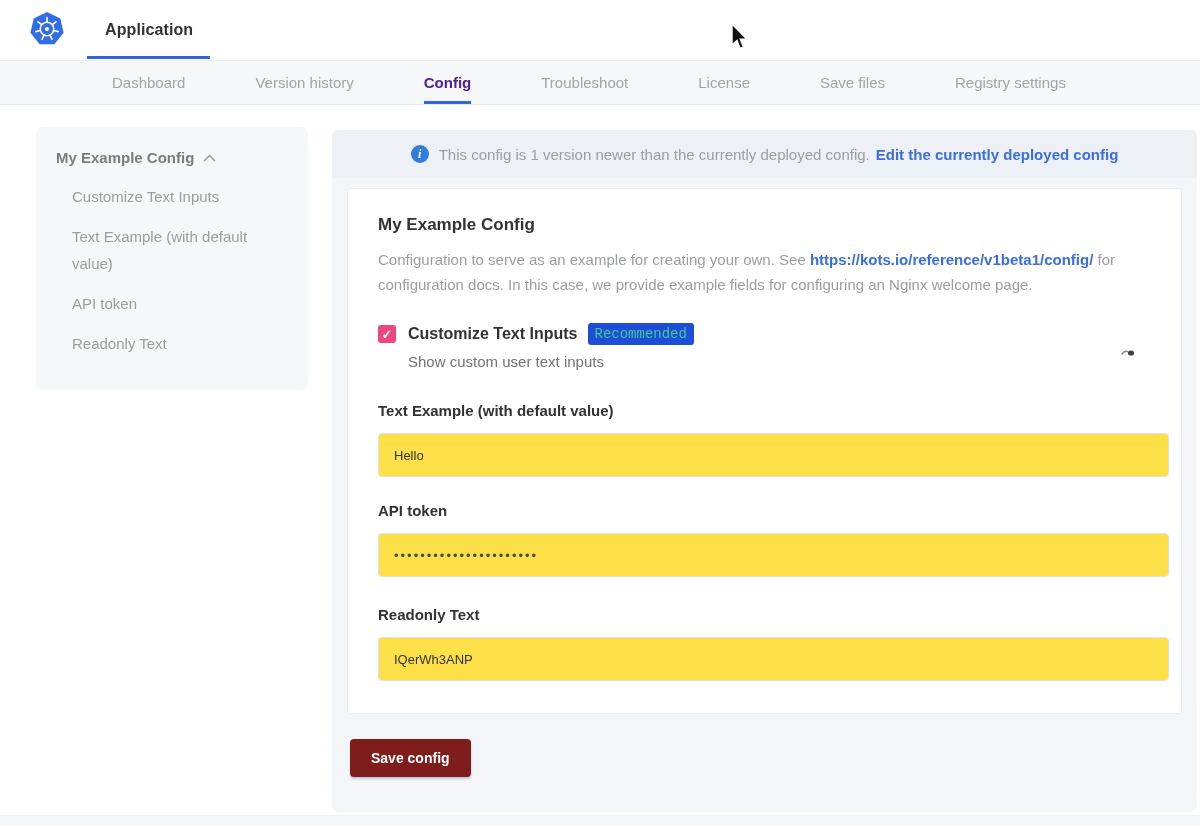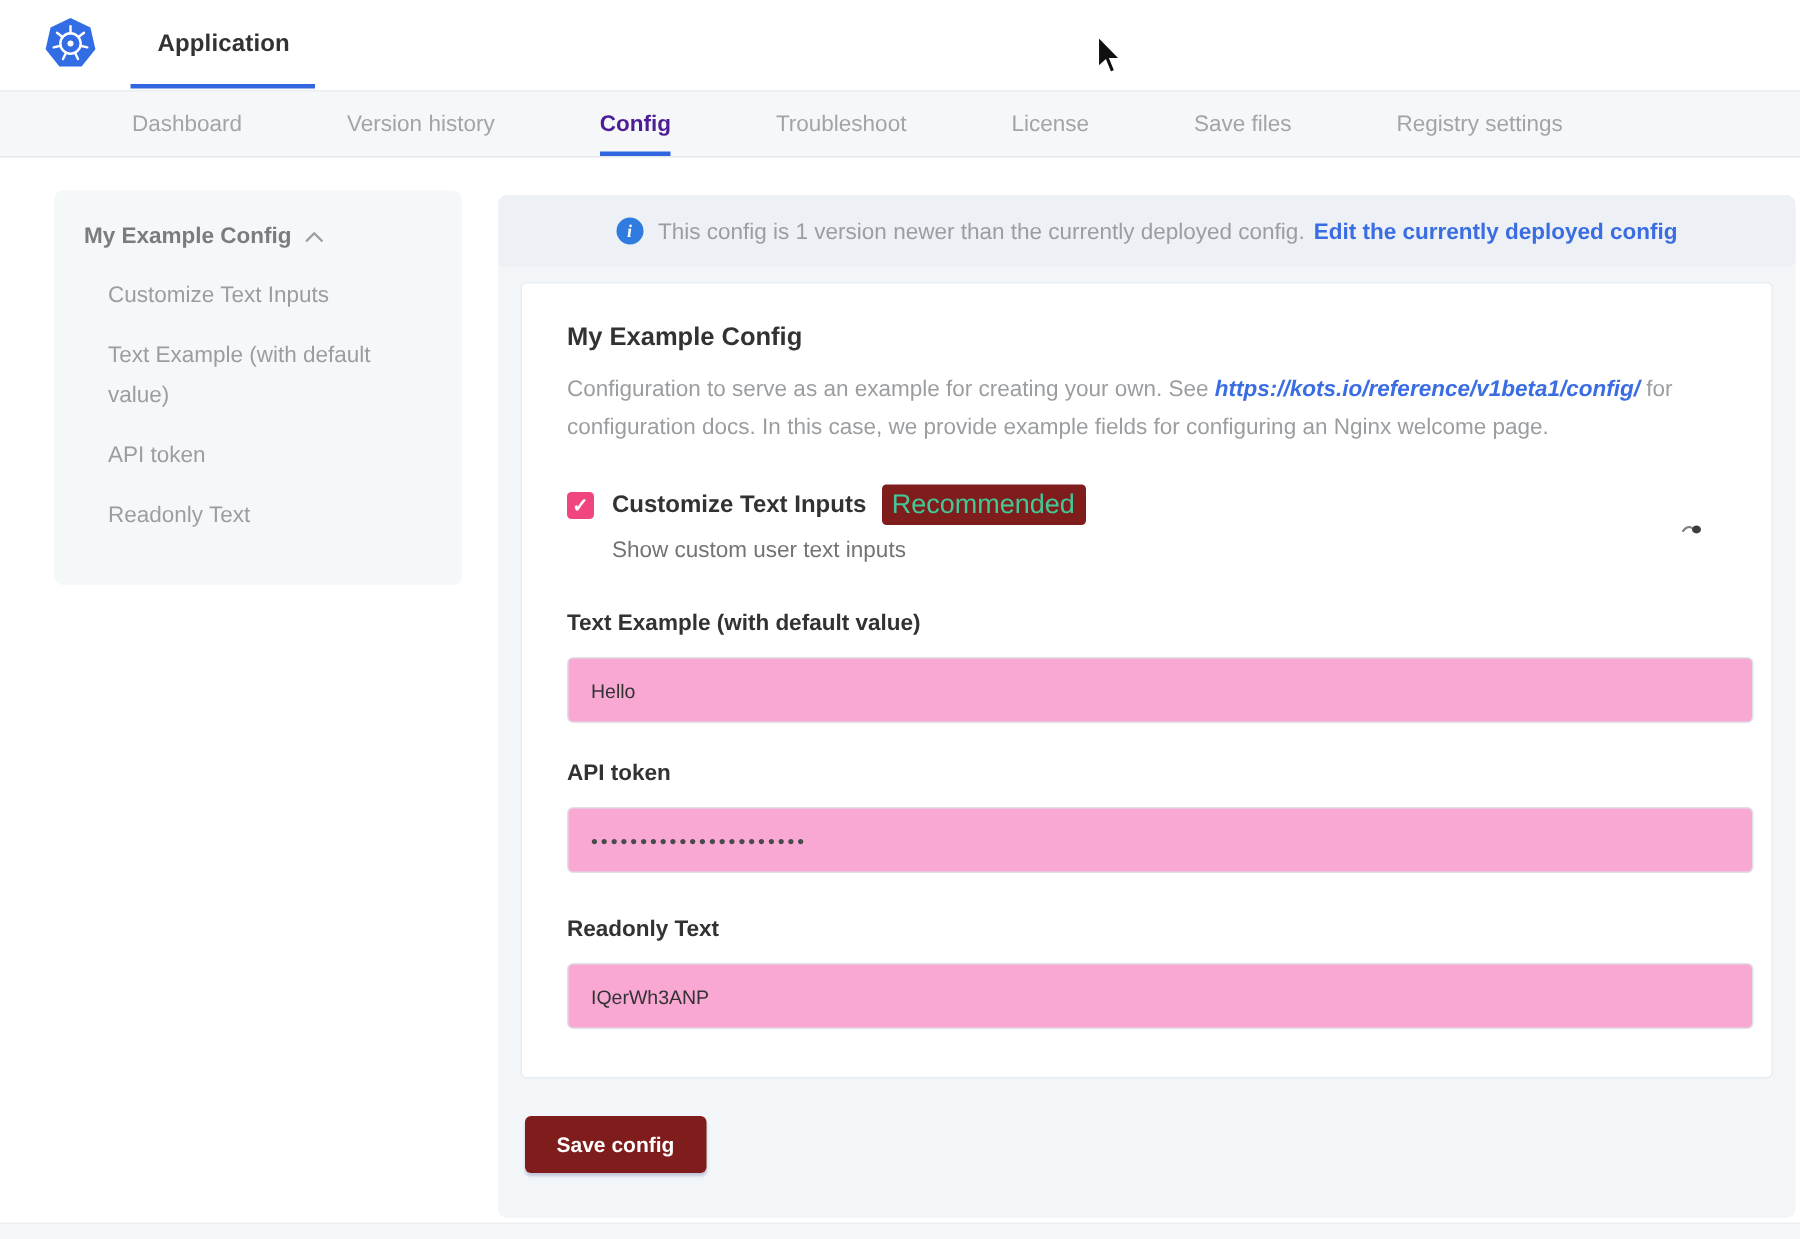--- a/index.html
+++ b/index.html
@@ -15,21 +15,21 @@
   
   .header { position: absolute; top: 0; left: 0; width: 1200px; height: 60px; background: #ffffff; margin-left: 20px; }
   .logo { position: absolute; left: 9px; top: 11px; width: 36px; height: 36px; }
   .app-tab { position: absolute; left: 85px; top: 0; height: 60px; display: flex; align-items: center;
              font-size: 16px; font-weight: 700; color: #323232; letter-spacing: .1px; cursor: pointer; }
   .app-tab-underline { position: absolute; left: 67px; top: 56px; width: 123px; height: 3px; background: #3066e0; }
 
   
   .subnav { position: absolute; top: 60px; left: 0; width: 1200px; height: 45px;
             background: #f5f7f8; border-top: 1px solid #eceff0; border-bottom: 1px solid #e4e8ea;
-            display: flex; align-items: stretch; padding-left: 88px; }
+            display: flex; align-items: stretch; padding-left: 112px; }
   .subnav .tab { display: flex; align-items: center; margin-right: 70px; font-size: 15px;
                  font-weight: 500; color: #a2a5a8; cursor: pointer; border-bottom: 3px solid transparent;
                  padding-top: 3px; white-space: nowrap; }
   .subnav .tab.active { color: #4c1d95; font-weight: 700; border-bottom-color: #3066e0; }
 
   
   .sidebar { position: absolute; left: 36px; top: 127px; width: 272px; height: 263px;
              background: #f5f8f9; border-radius: 6px; padding: 22px 20px; }
   .sidebar-title { display: flex; align-items: center; font-size: 15px; font-weight: 700;
                    color: #7a7d80; cursor: pointer; }
@@ -48,35 +48,35 @@
                display: inline-flex; align-items: center; justify-content: center;
                font-size: 12px; font-weight: 700; font-style: italic; margin-right: 10px; flex: none;
                font-family: "Liberation Serif", serif; }
   .banner-link { color: #3b6de2; font-weight: 700; margin-left: 6px; text-decoration: none; cursor: pointer; }
 
   .card { margin: 10px 15px 0 15px; background: #ffffff; border: 1px solid #e9edf0;
           border-radius: 4px; padding: 26px 30px 32px 30px; }
 
   .card-title { font-size: 17px; font-weight: 700; color: #323232; }
   .card-desc { margin-top: 12px; font-size: 15px; line-height: 25px; color: #9b9ea1; max-width: 790px; }
-  .card-desc a { color: #3b6de2; font-weight: 700; text-decoration: none; cursor: pointer; font-style: italic; }
+  .card-desc a { color: #3b6de2; font-weight: 700; text-decoration: none; cursor: pointer; }
 
   .checkbox-row { margin-top: 26px; display: flex; align-items: center; }
   .checkbox { width: 18px; height: 18px; border-radius: 3px; background: #f0457e; color: #ffffff;
               display: inline-flex; align-items: center; justify-content: center; font-size: 13px;
               font-weight: 700; cursor: pointer; flex: none; }
   .checkbox-label { margin-left: 12px; font-size: 16px; font-weight: 700; color: #323232; cursor: pointer; }
-  .badge { margin-left: 10px; background: #7f1d1d; color: #44c796; font-size: 18px; font-weight: 500;
-           padding: 3px 7px; border-radius: 3px; }
+  .badge { margin-left: 10px; background: #1d4ed8; color: #44c796; font-size: 14px; font-weight: 500;
+           padding: 3px 7px; border-radius: 3px; font-family: Liberation Mono, monospace; }
   .checkbox-help { margin-top: 6px; margin-left: 30px; font-size: 15px; color: #737373; line-height: 22px; }
 
   .field-label { margin-top: 28px; font-size: 15px; font-weight: 700; color: #323232; line-height: 20px; }
   .field-label.tight { margin-top: 24px; }
   .text-input { display: block; margin-top: 12px; width: 791px; height: 44px;
-                border: 1px solid #dfe2e5; border-radius: 4px; background: #f9a8d4;
+                border: 1px solid #dfe2e5; border-radius: 4px; background: #fde047;
                 padding: 0 15px; font-size: 13px; color: #323232; outline: none;
                 font-family: "Liberation Sans", sans-serif; }
   .text-input.pw { font-size: 13px; letter-spacing: 2px; color: #4a4a4a; }
   .field-hint { margin-top: 10px; font-size: 13px; color: #9b9ea1; }
   .field-hint b { color: #15336b; font-weight: 700; }
 
   .save-row { padding: 25px 18px; }
   .save-btn { background: #7f1d1d; color: #ffffff; font-size: 14px; font-weight: 700;
               font-family: "Liberation Sans", sans-serif; border: 0; border-radius: 4px;
               padding: 11px 21px; cursor: pointer; box-shadow: 0 2px 2px rgba(40,60,120,.25); }

